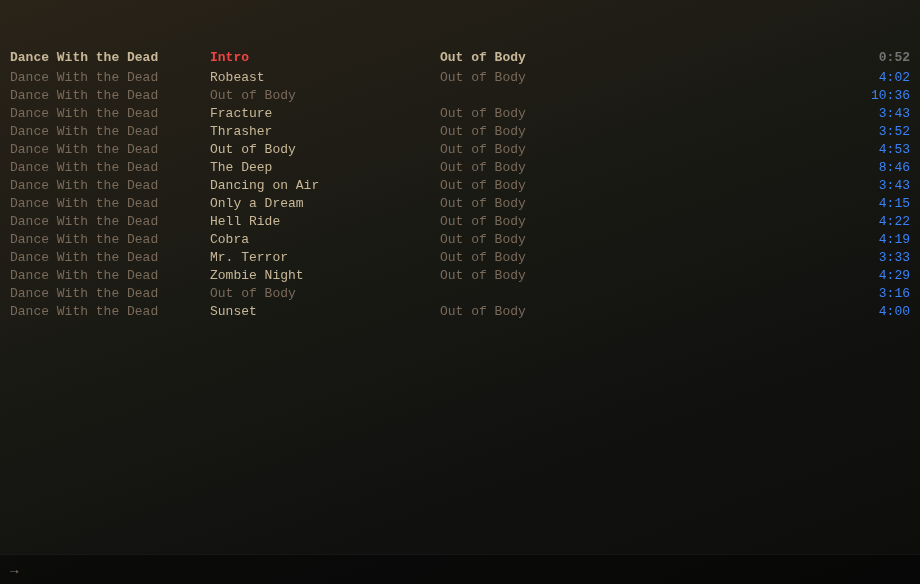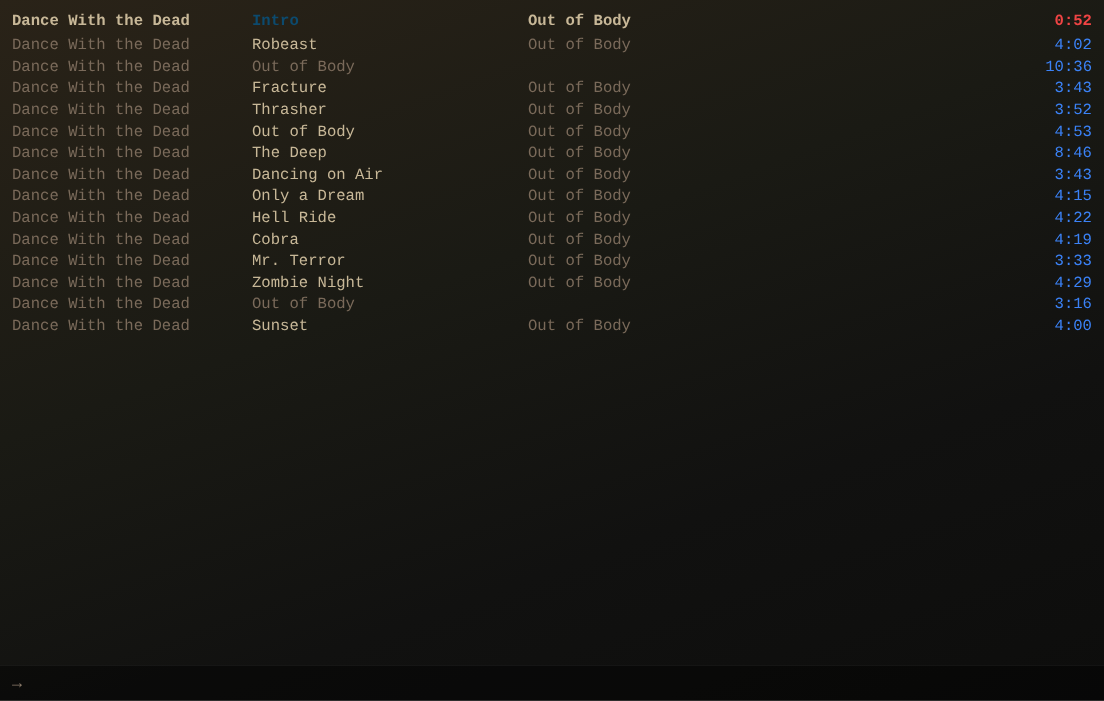--- a/index.html
+++ b/index.html
@@ -15,20 +15,21 @@
       font-family: 'Courier New', Courier, monospace;
       color: #8a7a6a;
       font-size: 13px;
       overflow: hidden;
       position: relative;
     }
 
     .track-list {
       padding: 8px 0;
       width: 100%;
+      margin-top: 40px;
     }
 
     .track-row {
       display: flex;
       align-items: center;
       padding: 2px 10px;
       height: 18px;
       cursor: pointer;
     }
 
@@ -52,21 +53,21 @@
 
     .col-title {
       width: 230px;
       flex-shrink: 0;
       color: #c8b898;
       white-space: nowrap;
       overflow: hidden;
     }
 
     .track-row.header .col-title {
-      color: #0c4a6e;
+      color: #ef4444;
     }
 
     .col-album {
       flex: 1;
       color: #7a6a5a;
       white-space: nowrap;
       overflow: hidden;
     }
 
     .track-row.header .col-album {
@@ -74,21 +75,21 @@
     }
 
     .col-duration {
       width: 60px;
       text-align: right;
       flex-shrink: 0;
       color: #3b82f6;
     }
 
     .track-row.header .col-duration {
-      color: #ef4444;
+      color: #737373;
     }
 
     .bottom-bar {
       position: absolute;
       bottom: 0;
       left: 0;
       right: 0;
       height: 30px;
       background: rgba(0,0,0,0.4);
       display: flex;

